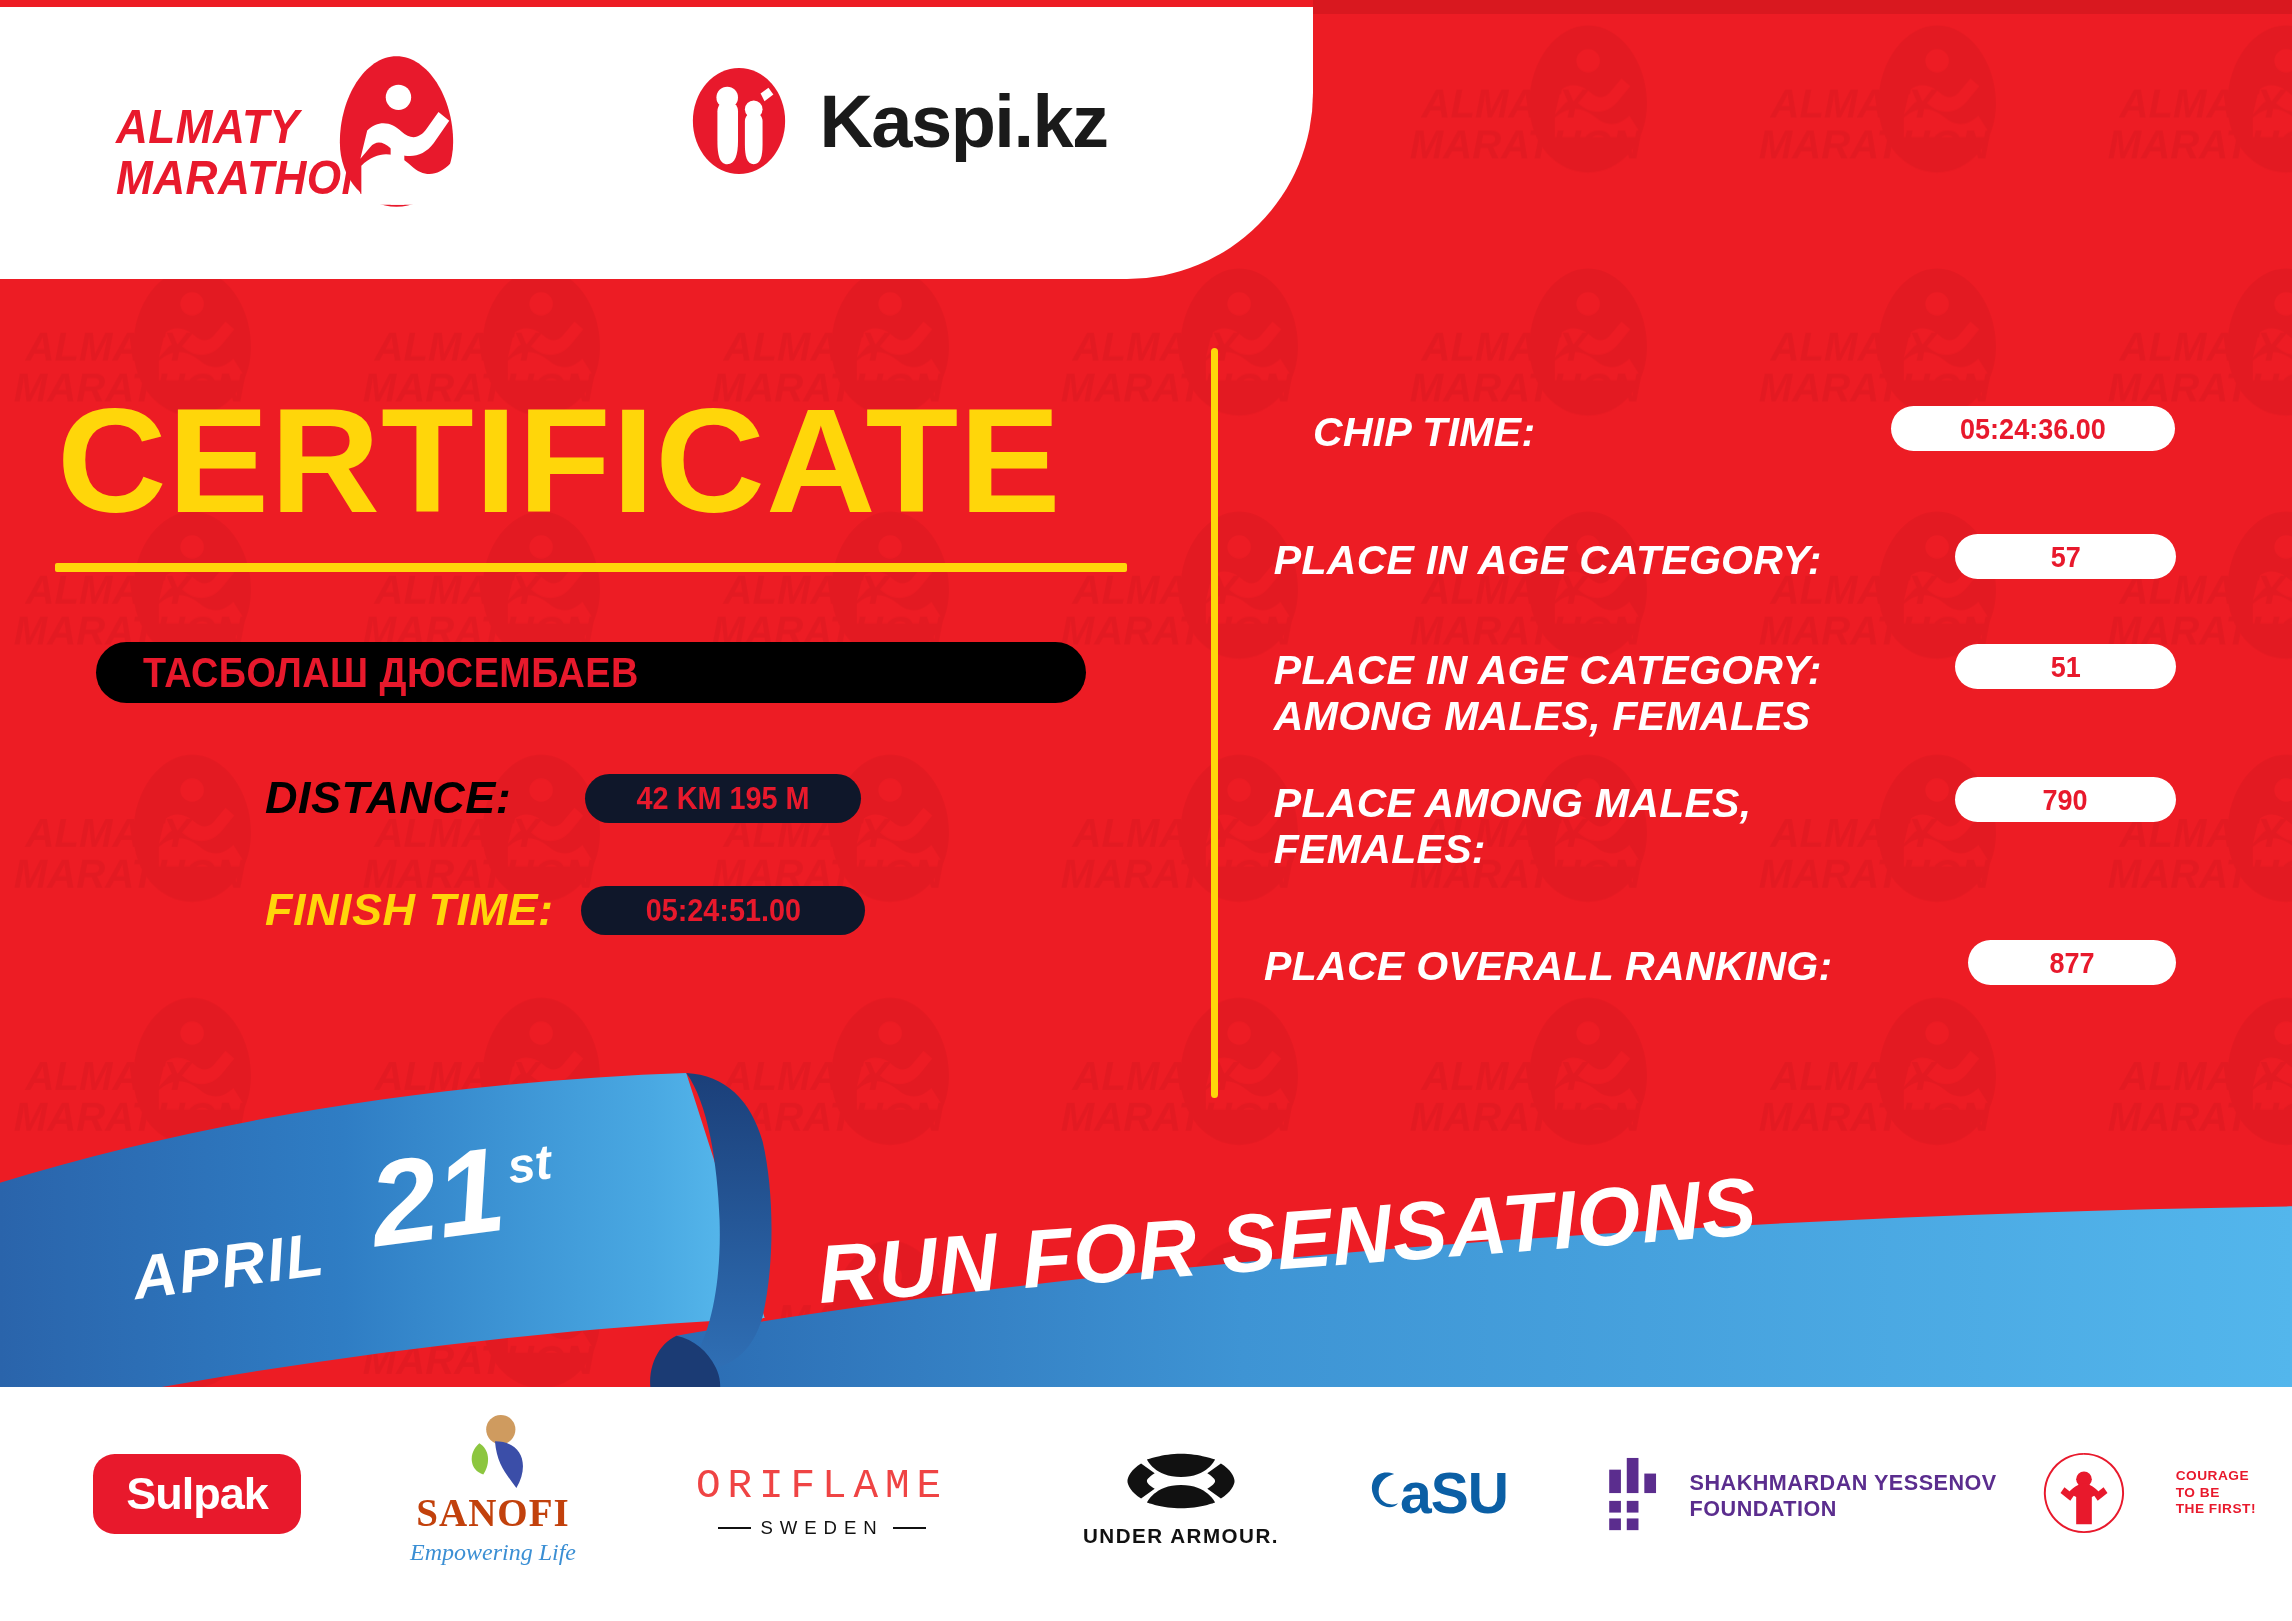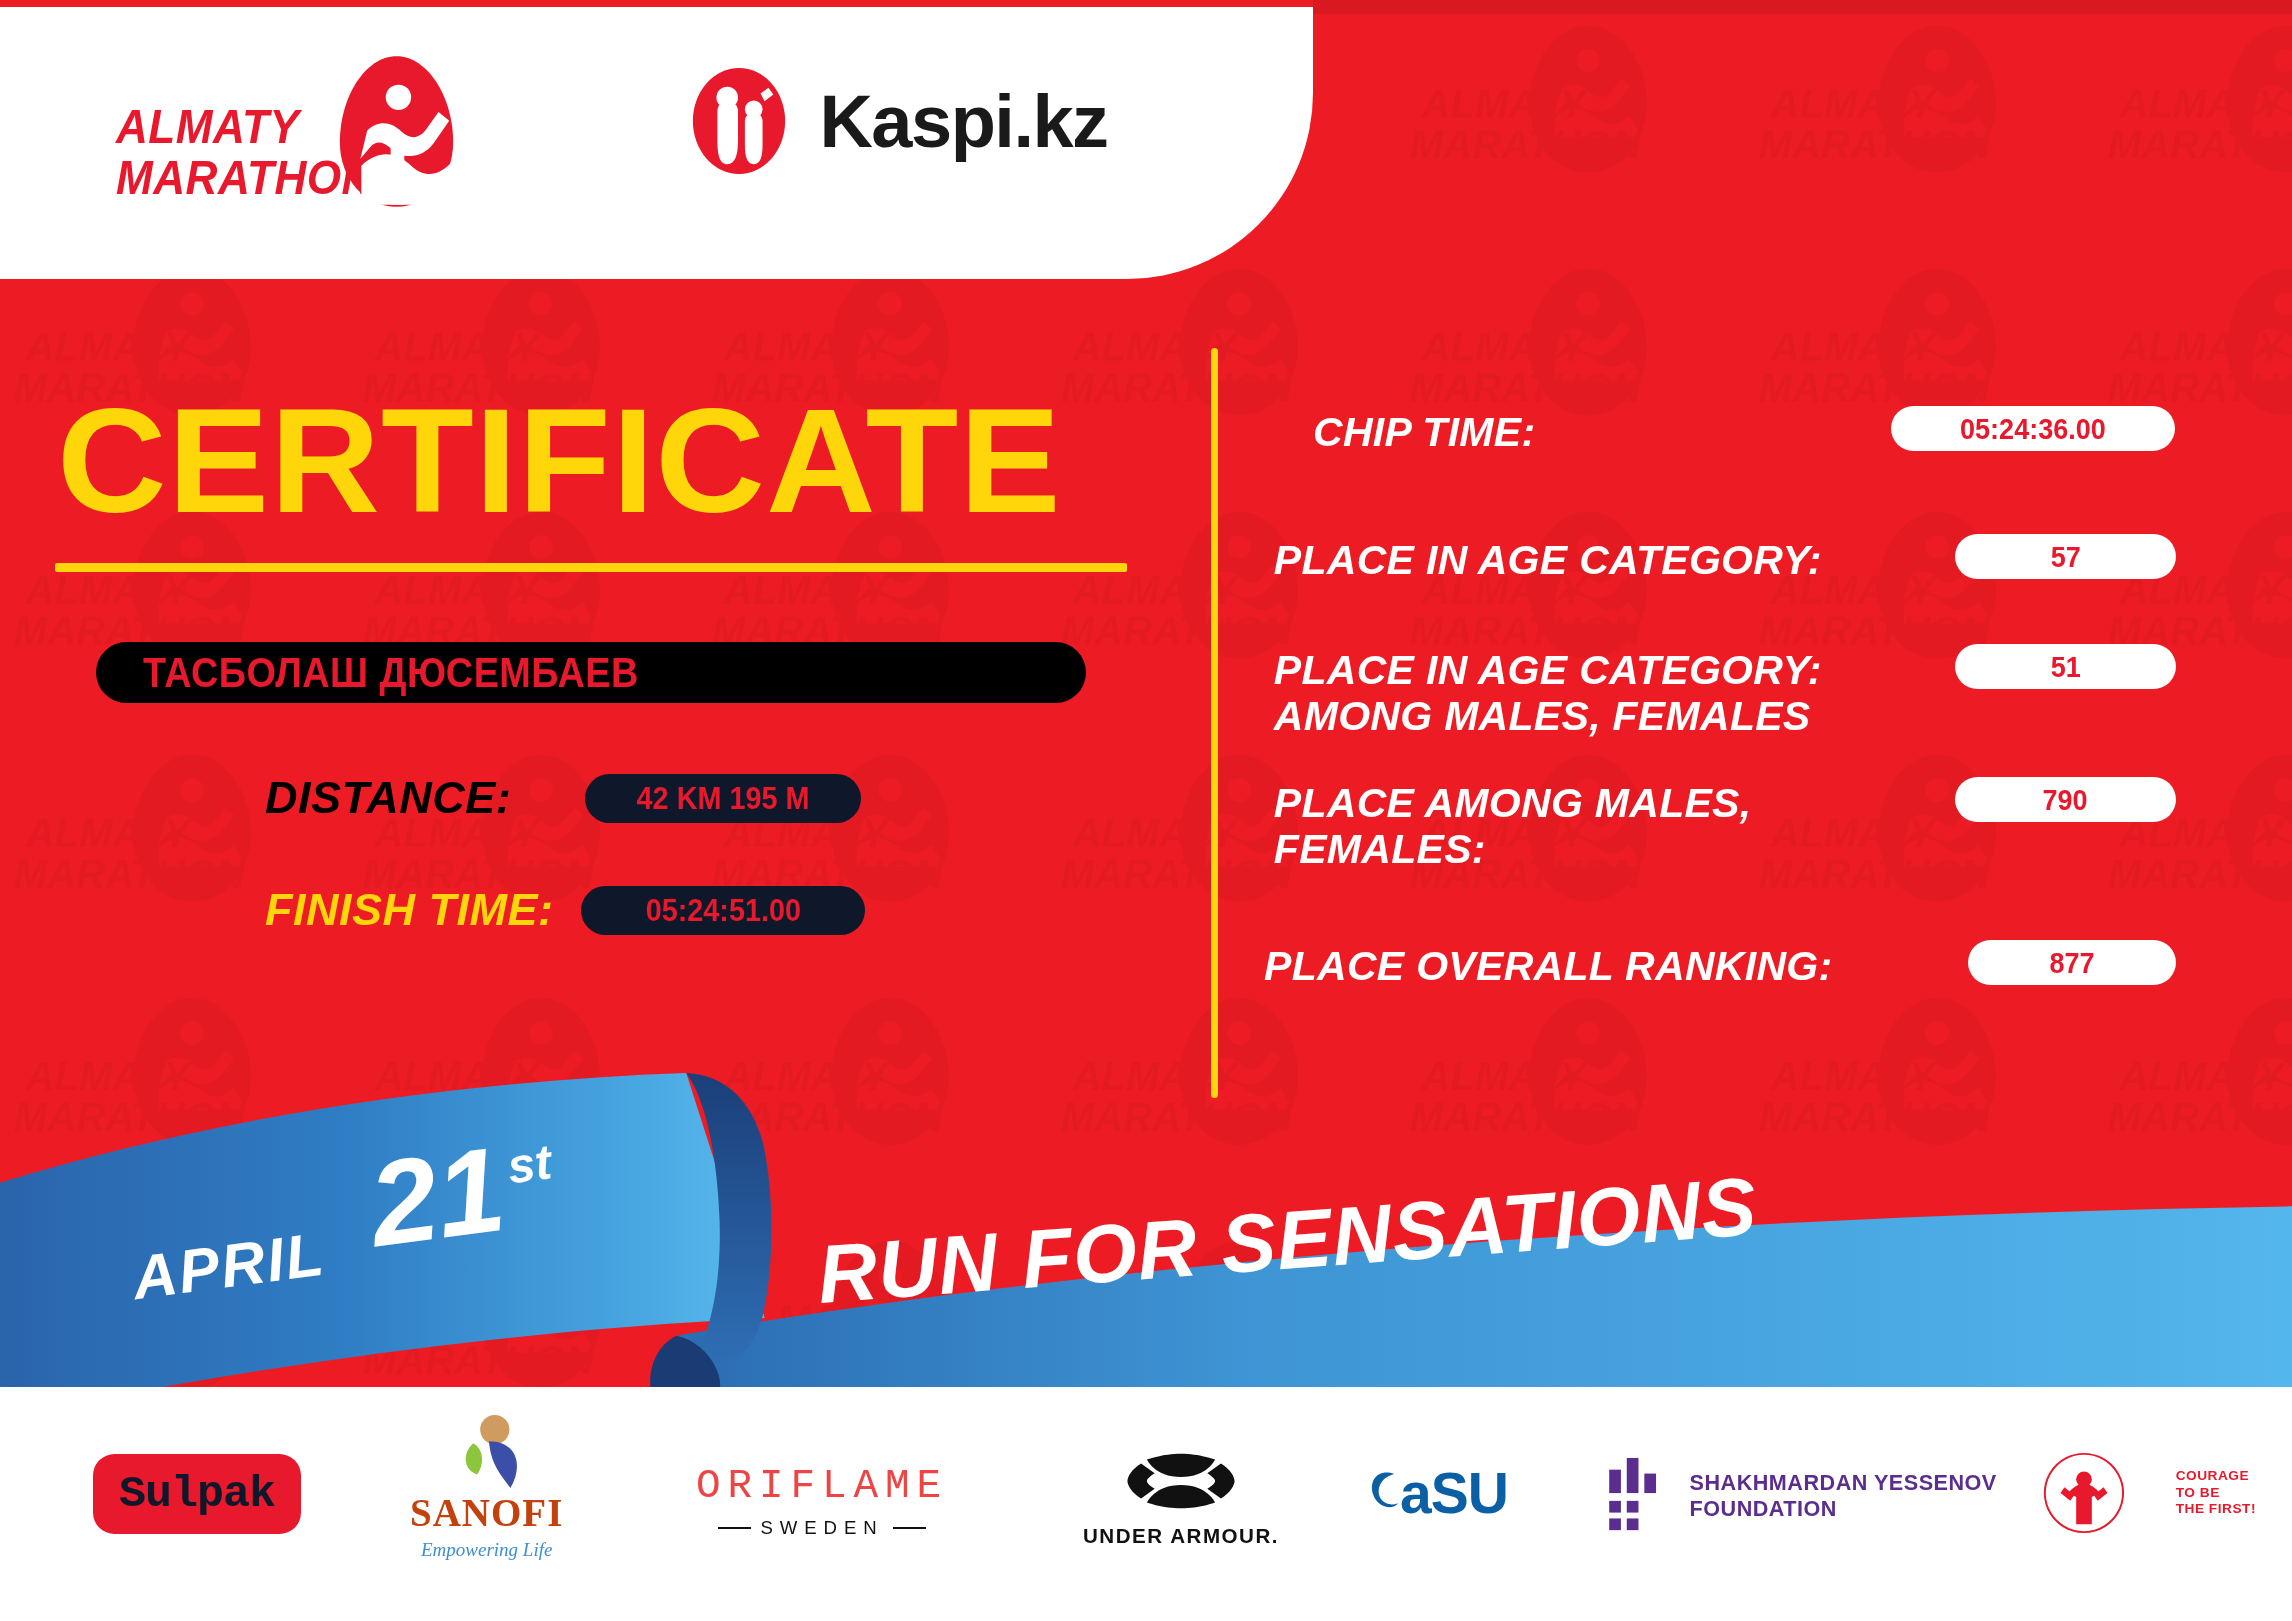--- a/index.html
+++ b/index.html
@@ -159,27 +159,27 @@
     position:absolute; left:0; top:1387px; width:2293px; height:234px;
     background:#ffffff; display:flex; align-items:center;
   }
   .sp{ position:absolute; display:flex; flex-direction:column; align-items:center; justify-content:center; }
 
   .sulpak-badge{
     width:208px; height:80px; background:#e8192c; border-radius:21.6px;
     display:flex; align-items:center; justify-content:center;
   }
   .sulpak-text{
-    color:#0f172a; font-size:45px; font-weight:bold; letter-spacing:-1px;
-    font-family:Liberation Mono, monospace;
+    color:#ffffff; font-size:45px; font-weight:bold; letter-spacing:-1px;
+    font-family:Liberation Sans, sans-serif;
     text-align:center;
   }
   .sanofi-word{ color:#c2410c; font-size:39px; font-weight:bold; letter-spacing:1px;
     font-family:Liberation Serif, serif; }
-  .sanofi-tag{ color:#3b8fd4; font-size:19px; font-style:italic; margin-top:3.9px;
+  .sanofi-tag{ color:#3b8fd4; font-size:24px; font-style:italic; margin-top:3.9px;
     font-family:"Liberation Serif", serif; }
   .ori-word{ color:#ef4444; font-size:41px; letter-spacing:6.9px;
     font-family:Liberation Mono, monospace; }
   .ori-sub{ display:flex; align-items:center; gap:9.8px; margin-top:7.8px; }
   .ori-rule{ width:33px; height:2px; background:#111; }
   .ori-sweden{ color:#111; font-size:18.6px; letter-spacing:6.9px;
     font-family:"Liberation Sans", sans-serif; }
   .ua-word{ color:#111; font-size:20.6px; font-weight:bold; letter-spacing:1.5px; margin-top:5.9px;
     font-family:"Liberation Sans", sans-serif; }
   .asu-word{ color:#0b5fa5; font-size:57px; font-weight:bold; letter-spacing:-1px;

